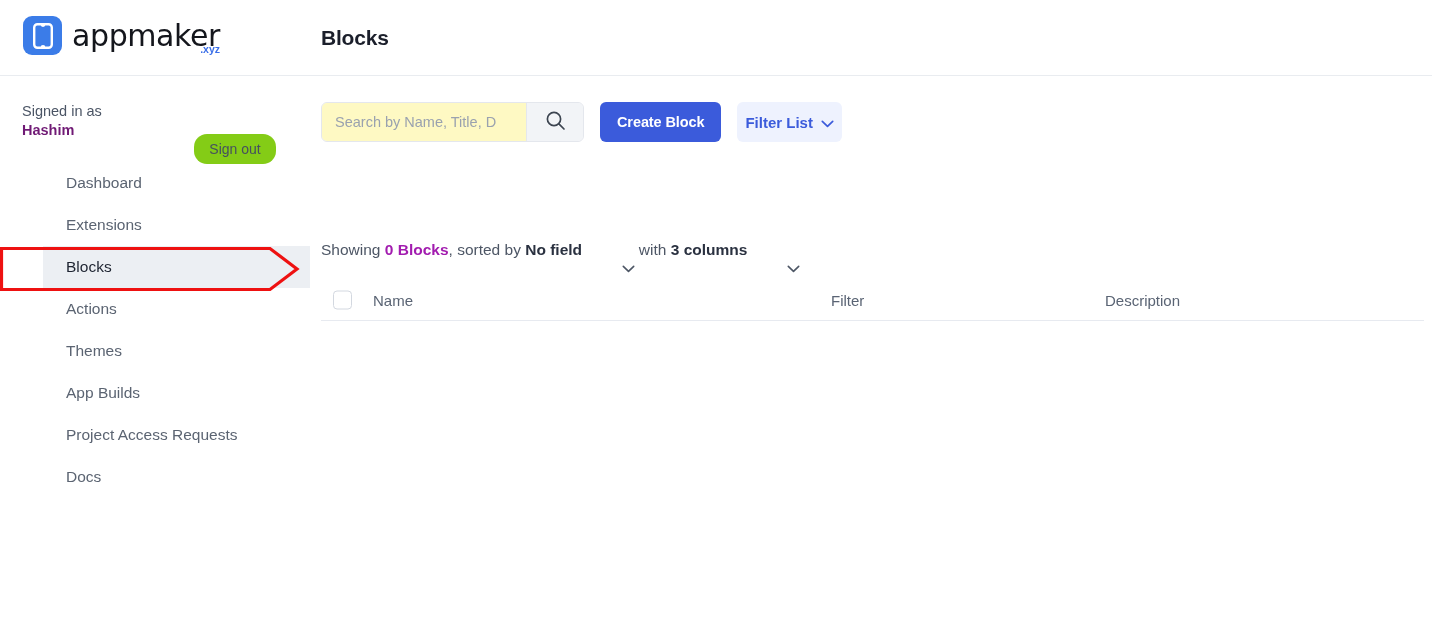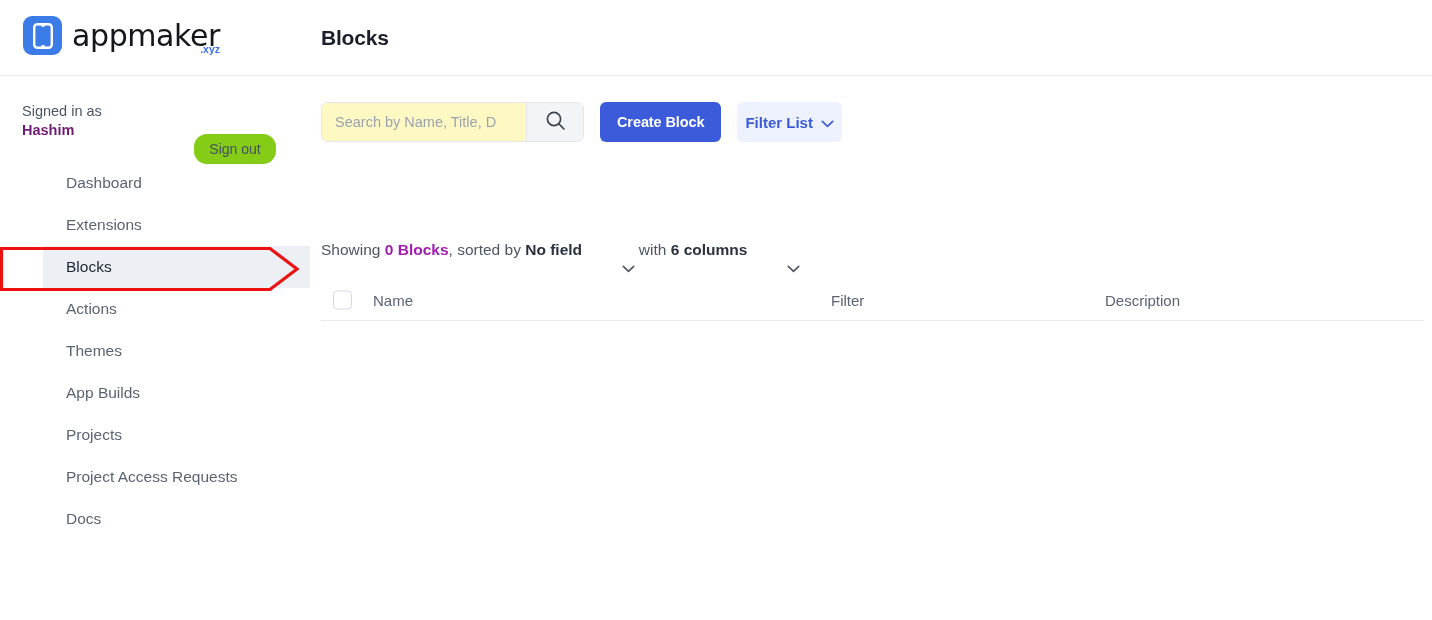--- a/index.html
+++ b/index.html
@@ -173,23 +173,20 @@
       <div class="nav-item">
         <span>Actions</span>
       </div>
       <div class="nav-item">
         <span>Themes</span>
       </div>
       <div class="nav-item">
         <span>App Builds</span>
       </div>
       <div class="nav-item">
-        <span>Projects</span>
-      </div>
-      <div class="nav-item">
         <span>Project Access Requests</span>
       </div>
       <div class="nav-item">
         <span>Docs</span>
       </div>
     </nav>
   </div>
 
   <div class="annot-arrow">
     <svg width="300" height="46" viewBox="0 0 300 46" aria-hidden="true">
@@ -229,21 +226,21 @@
       <span>Showing </span>
       <b>0 Blocks</b>
       <span>, sorted by </span>
       <span class="dd">No field</span>
       <span class="chev">
         <svg width="13" height="8" viewBox="0 0 13 8" aria-hidden="true">
           <path d="M1.3 1.4 L6.5 6.4 L11.7 1.4" fill="none" stroke="#4d5665" stroke-width="1.6" stroke-linecap="round" stroke-linejoin="round"></path>
         </svg>
       </span>
       <span> with </span>
-      <span class="dd">6 columns</span>
+      <span class="dd">3 columns</span>
       <span class="chev">
         <svg width="13" height="8" viewBox="0 0 13 8" aria-hidden="true">
           <path d="M1.3 1.4 L6.5 6.4 L11.7 1.4" fill="none" stroke="#4d5665" stroke-width="1.6" stroke-linecap="round" stroke-linejoin="round"></path>
         </svg>
       </span>
     </div>
 
     <div class="table">
       <div class="thead">
         <span class="th-check">

